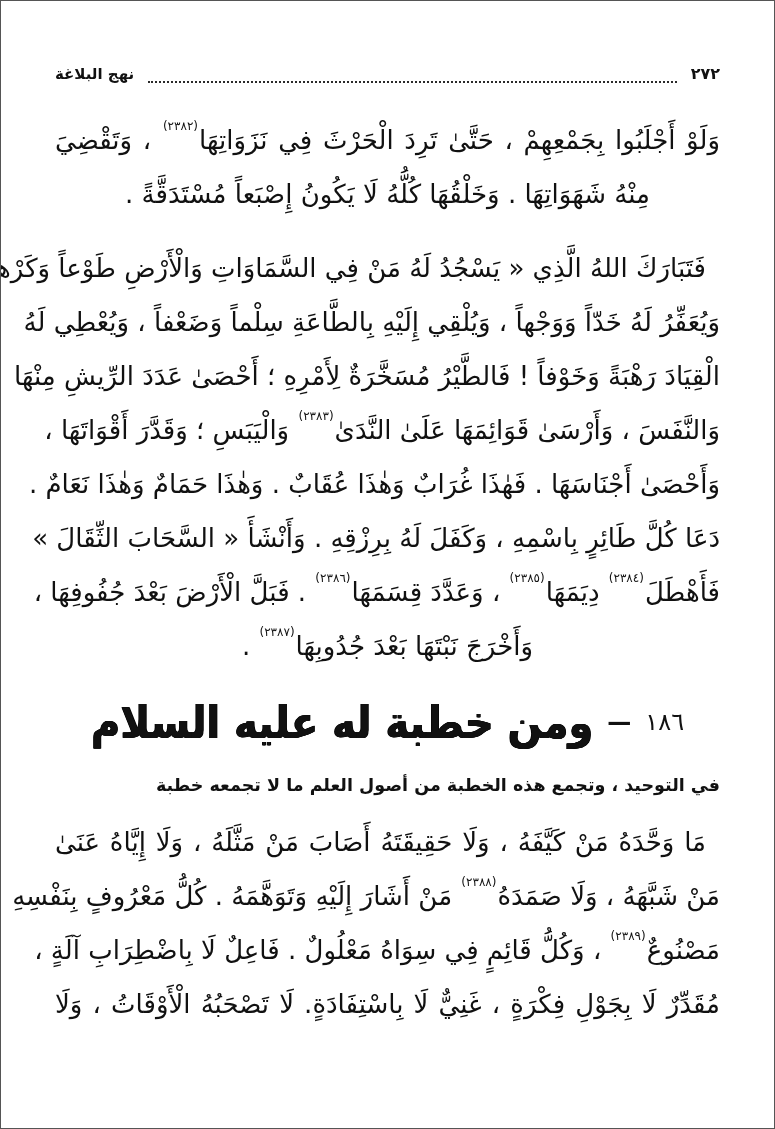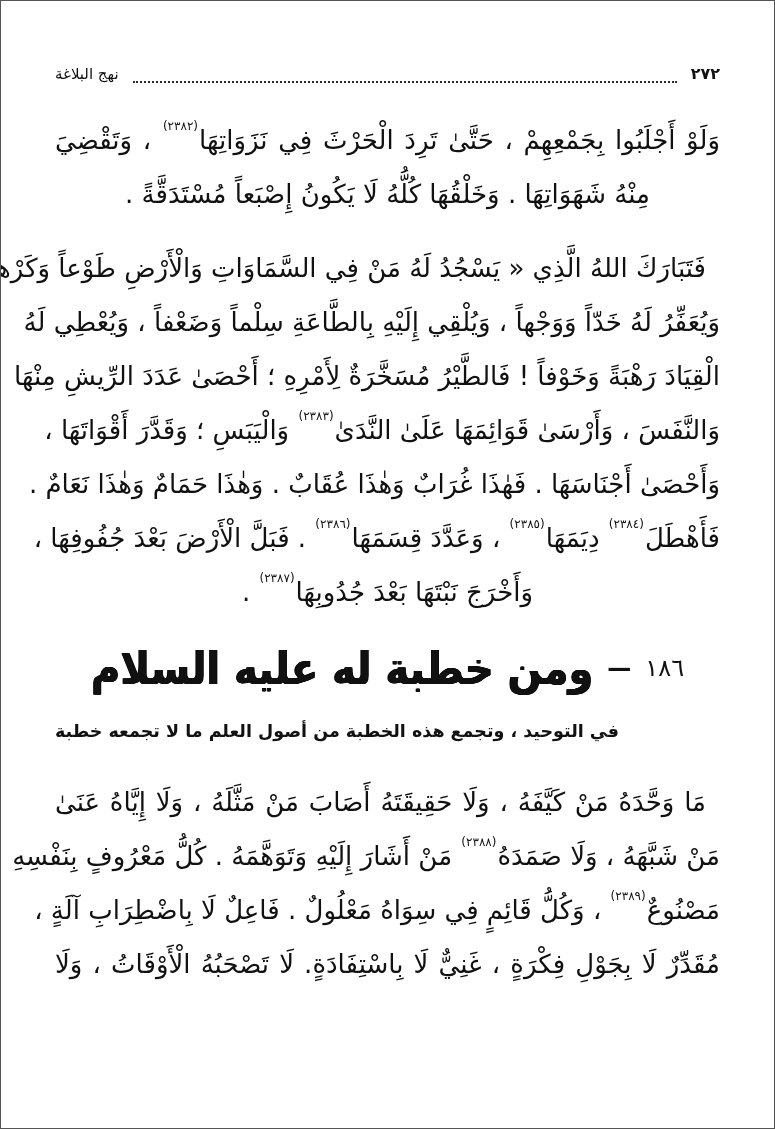--- a/index.html
+++ b/index.html
@@ -33,21 +33,21 @@
     letter-spacing: 1px;
     white-space: nowrap;
   }
   .header-leader {
     flex: 1 1 auto;
     border-bottom: 2px dotted #2a2a2a;
     height: 14px;
     margin: 0 6px;
   }
   .book-title {
-    font-weight: normal;
+    font-weight: bold;
     font-size: 15px;
     white-space: nowrap;
   }
 
   
   .paragraph { margin-bottom: 20px; }
   .line {
     font-size: 26px;
     line-height: 54px;
     text-align: justify;
@@ -86,24 +86,24 @@
   .section-calligraphy {
     font-size: 40px;
     font-weight: bold;
     letter-spacing: -1px;
     text-shadow: 0.6px 0 0 #000, -0.6px 0 0 #000, 0 0.6px 0 #000;
     transform: scaleY(1.12);
     white-space: nowrap;
   }
 
   .section-subtitle {
-    text-align: left;
+    text-align: right;
     font-weight: bold;
     font-size: 17.5px;
-    margin-bottom: 34px;
+    margin-bottom: 20px;
     letter-spacing: 0;
   }
 </style>
 </head>
 <body>
 
 <div class="page">
 
   <div class="running-header">
     <span class="page-number">٢٧٢</span>
@@ -115,20 +115,21 @@
       <div class="paragraph">
         <div class="line justify">وَلَوْ أَجْلَبُوا بِجَمْعِهِمْ ، حَتَّىٰ تَرِدَ الْحَرْثَ فِي نَزَوَاتِهَا<sup class="fn">(٢٣٨٢)</sup> ، وَتَقْضِيَ</div>
         <div class="line center">مِنْهُ شَهَوَاتِهَا . وَخَلْقُهَا كُلُّهُ لَا يَكُونُ إِصْبَعاً مُسْتَدَقَّةً .</div>
       </div>
       <div class="paragraph">
         <div class="line justify indent">فَتَبَارَكَ اللهُ الَّذِي « يَسْجُدُ لَهُ مَنْ فِي السَّمَاوَاتِ وَالْأَرْضِ طَوْعاً وَكَرْهاً » ،</div>
         <div class="line justify">وَيُعَفِّرُ لَهُ خَدّاً وَوَجْهاً ، وَيُلْقِي إِلَيْهِ بِالطَّاعَةِ سِلْماً وَضَعْفاً ، وَيُعْطِي لَهُ</div>
         <div class="line justify">الْقِيَادَ رَهْبَةً وَخَوْفاً ! فَالطَّيْرُ مُسَخَّرَةٌ لِأَمْرِهِ ؛ أَحْصَىٰ عَدَدَ الرِّيشِ مِنْهَا</div>
         <div class="line justify">وَالنَّفَسَ ، وَأَرْسَىٰ قَوَائِمَهَا عَلَىٰ النَّدَىٰ<sup class="fn">(٢٣٨٣)</sup> وَالْيَبَسِ ؛ وَقَدَّرَ أَقْوَاتَهَا ،</div>
         <div class="line justify">وَأَحْصَىٰ أَجْنَاسَهَا . فَهٰذَا غُرَابٌ وَهٰذَا عُقَابٌ . وَهٰذَا حَمَامٌ وَهٰذَا نَعَامٌ .</div>
+        <div class="line justify">دَعَا كُلَّ طَائِرٍ بِاسْمِهِ ، وَكَفَلَ لَهُ بِرِزْقِهِ . وَأَنْشَأَ « السَّحَابَ الثِّقَالَ »</div>
         <div class="line justify">فَأَهْطَلَ<sup class="fn">(٢٣٨٤)</sup> دِيَمَهَا<sup class="fn">(٢٣٨٥)</sup> ، وَعَدَّدَ قِسَمَهَا<sup class="fn">(٢٣٨٦)</sup> . فَبَلَّ الْأَرْضَ بَعْدَ جُفُوفِهَا ،</div>
         <div class="line center">وَأَخْرَجَ نَبْتَهَا بَعْدَ جُدُوبِهَا<sup class="fn">(٢٣٨٧)</sup> .</div>
       </div>
     </div>
 
   <div class="section-heading">
     <span class="section-number">١٨٦</span>
     <span class="section-dash">—</span>
     <span class="section-calligraphy">ومن خطبة له عليه السلام</span>
   </div>

